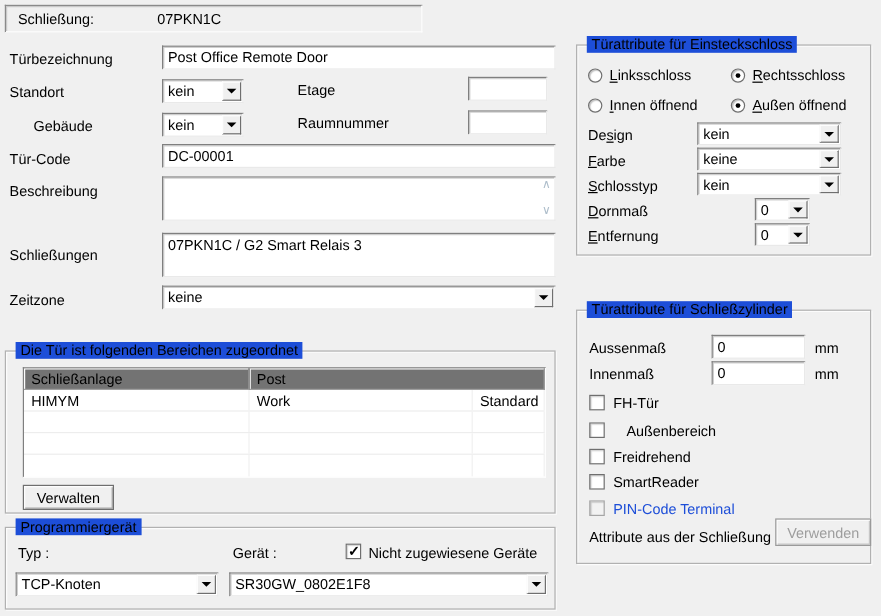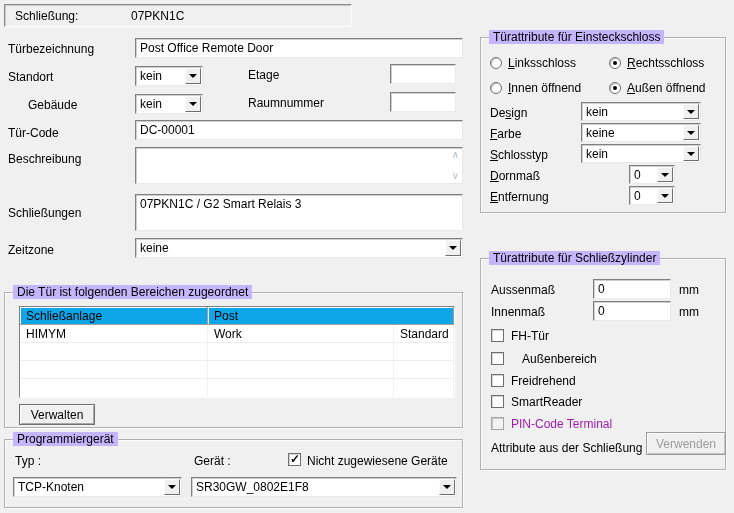--- a/index.html
+++ b/index.html
@@ -6,21 +6,21 @@
   html,body { width:734px; height:513px; }
   body {
     font-family:"Liberation Sans", sans-serif;
     font-size:12px;
     color:#000;
     background:#f0f0f0;
     position:relative;
     overflow:hidden;
   }
   .lbl { position:absolute; white-space:nowrap; line-height:14px; }
-  .lbl.disabled { color:#a21caf;text-align:right; }
+  .lbl.disabled { color:#1d4ed8;text-align:right; }
 
   
   .hdr-panel {
     position:absolute; background:#f0f0f0;
     border:1px solid; border-color:#8a8a8a #fdfdfd #fdfdfd #8a8a8a;
     box-shadow:inset 1px 1px 0 #c9c9c9;
   }
 
   
   .field, .tbox, .combo {
@@ -49,21 +49,21 @@
   .tri { width:0; height:0; border-left:4px solid transparent; border-right:4px solid transparent; border-top:4px solid #000; }
 
   
   .groupbox {
     position:absolute;
     border:1px solid #b1b1b1;
     box-shadow:inset 1px 1px 0 #fcfcfc, 1px 1px 0 #fcfcfc;
   }
   .group-title {
     position:absolute; top:-8px; left:8px;
-    background:#c4b5fd; padding:0 4px; line-height:14px; white-space:nowrap;
+    background:#1d4ed8; padding:0 4px; line-height:14px; white-space:nowrap;
   }
 
   
   .btn {
     position:absolute; background:#f0f0f0; color:#000;
     border:1px solid #6f6f6f;
     box-shadow:inset 1px 1px 0 #fdfdfd, inset -1px -1px 0 #a8a8a8;
     display:flex; align-items:center; justify-content:center;
     font-family:"Liberation Sans", sans-serif; font-size:12px;
     cursor:default;
@@ -93,21 +93,21 @@
   }
   .checkbox.disabled { background:#f2f2f2; border-color:#a5a5a5; }
 
   
   .table {
     position:absolute; background:#fff;
     border:1px solid; border-color:#7f7f7f #fdfdfd #fdfdfd #7f7f7f;
   }
   .thead { display:flex; height:18px; }
   .th {
-    background:#0ea5e9; padding:2px 0 0 6px; overflow:hidden; white-space:nowrap;
+    background:#737373; padding:2px 0 0 6px; overflow:hidden; white-space:nowrap;
     border-right:1px solid #9f9f9f; border-bottom:1px solid #9f9f9f;
     box-shadow:inset 1px 1px 0 #fdfdfd;
   }
   .tr { display:flex; height:18px; border-bottom:1px solid #ededed; }
   .td { padding:2px 0 0 6px; overflow:hidden; white-space:nowrap; border-right:1px solid #f1f1f1; }
 
   u { text-decoration:underline; }
 </style>
 </head>
 <body>

